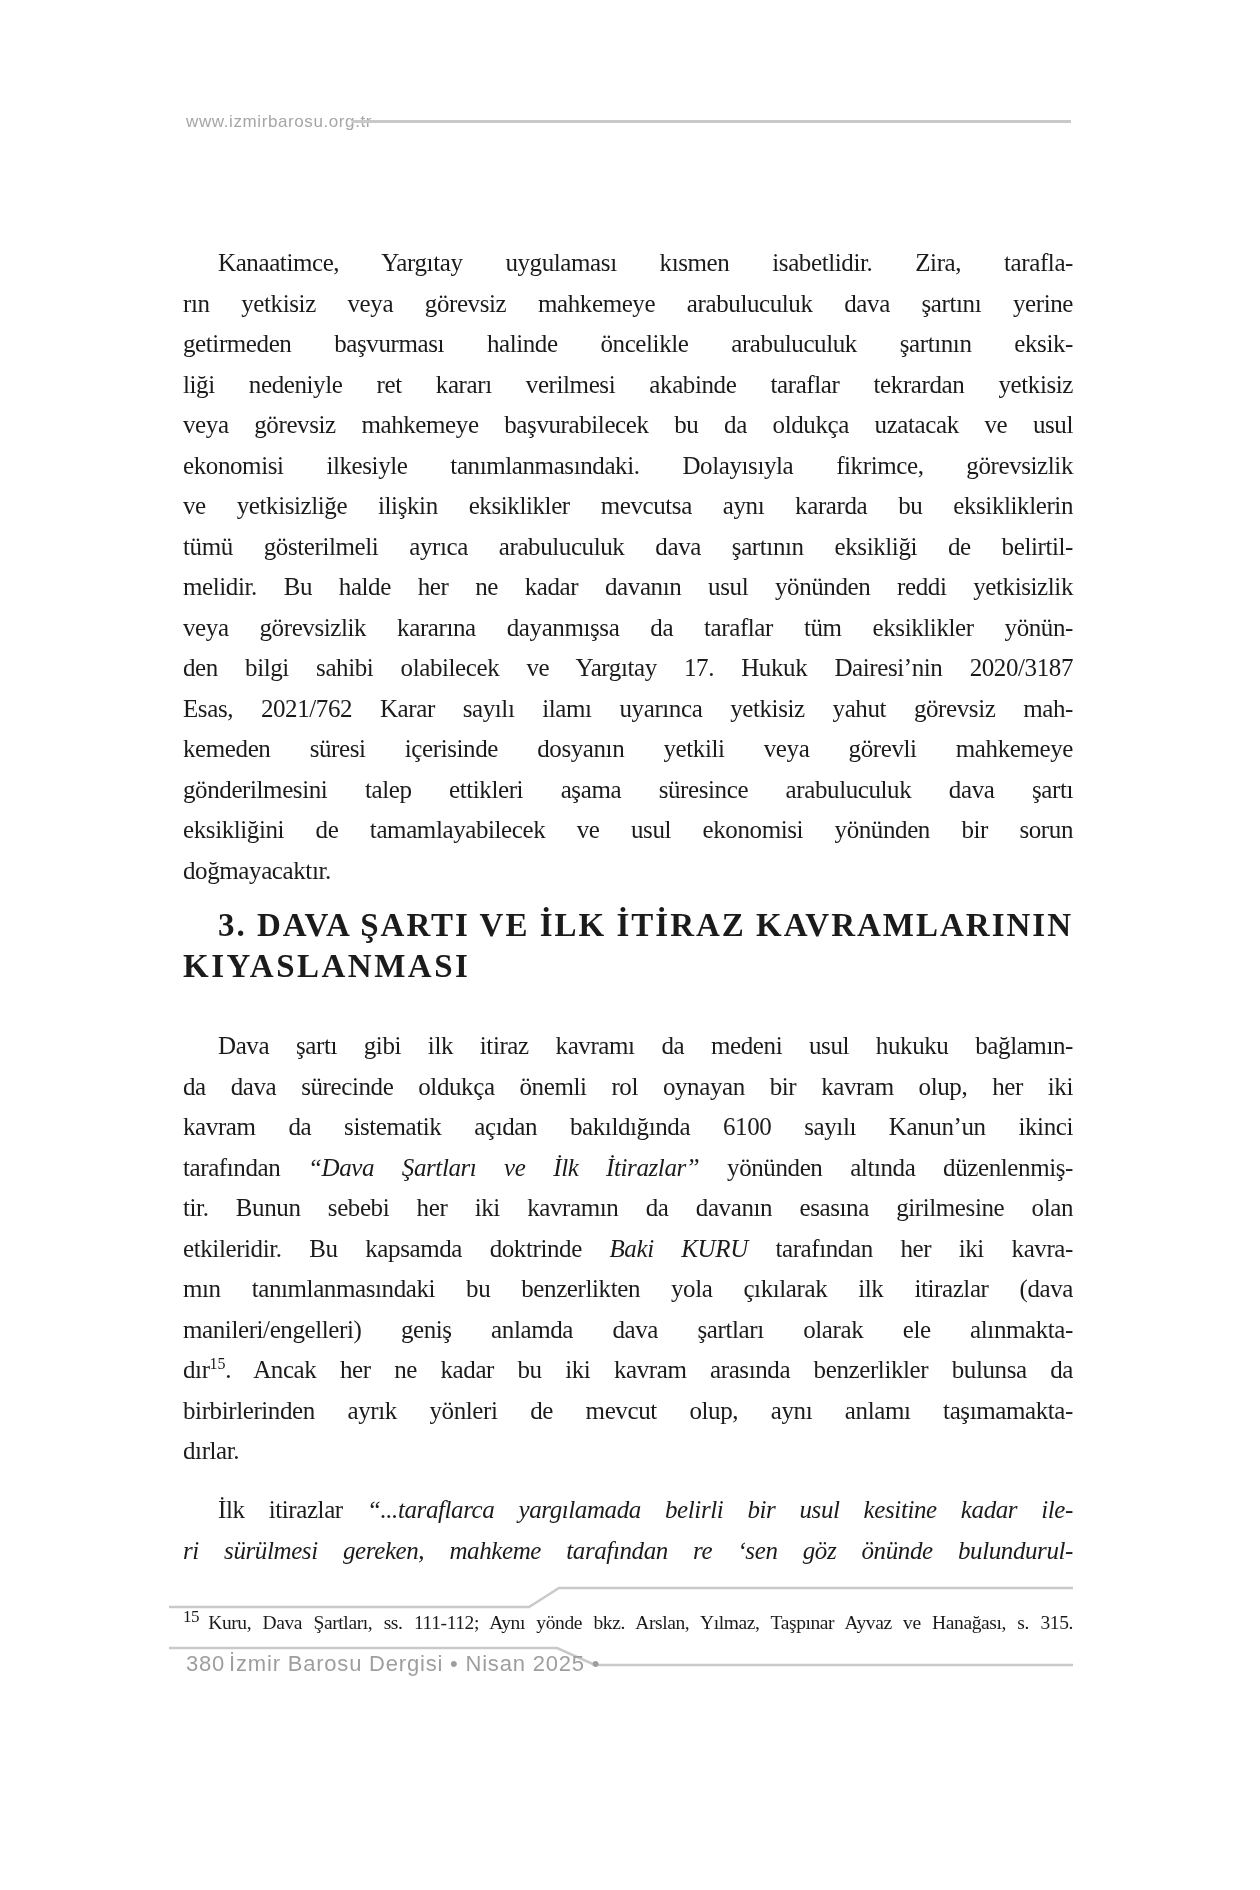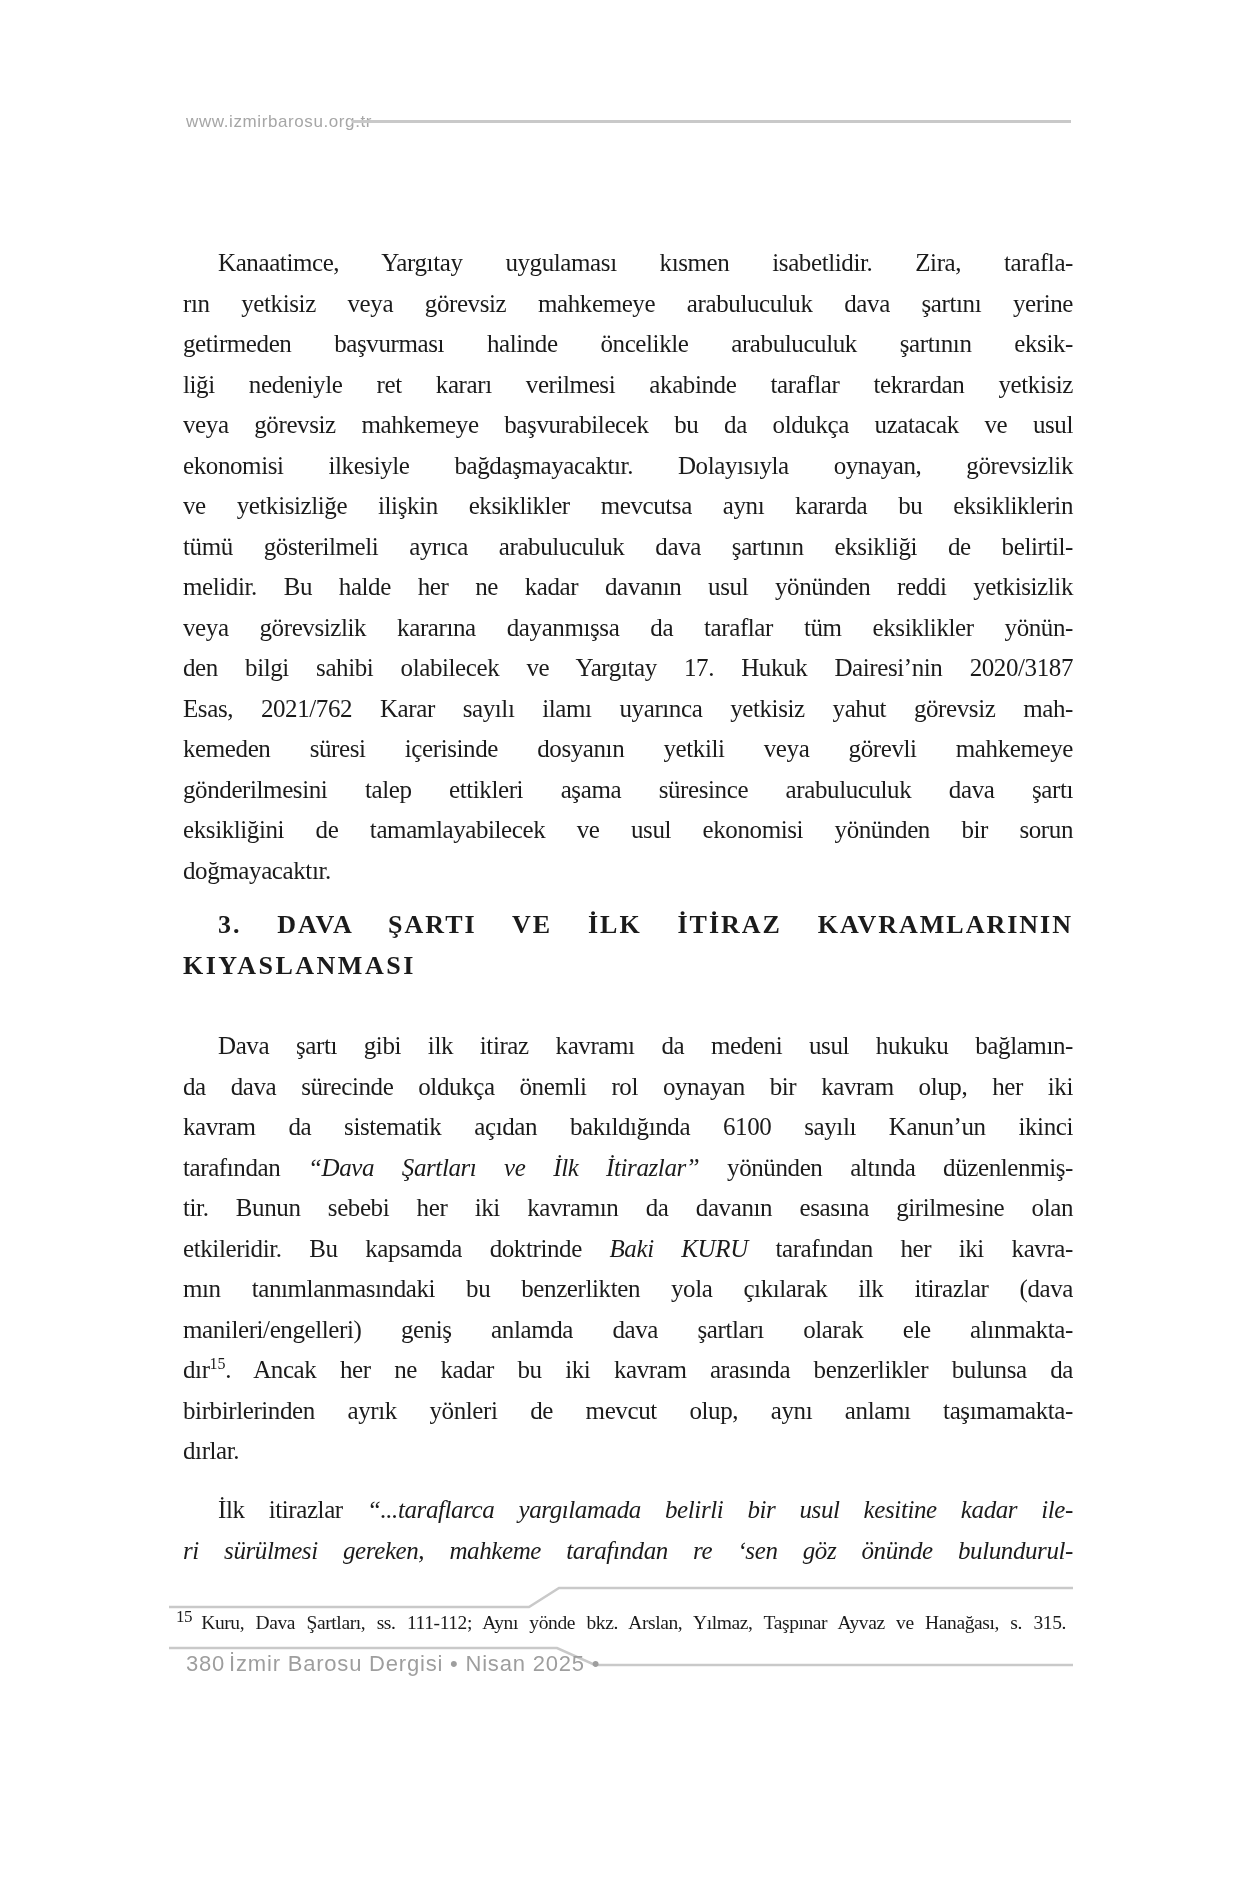--- a/index.html
+++ b/index.html
@@ -33,28 +33,28 @@
   }
   .line.lastline { text-align-last: left; }
   .indent { text-indent: 35px; }
   .it { font-style: italic; }
   .sup { font-size: 16px; position: relative; top: -9px; letter-spacing: -0.2px; }
 
   
   .headingcol { left: 183px; width: 890px; top: 905px; }
   .hline {
     height: 40.5px; line-height: 40.5px;
-    font-weight: bold; font-size: 26px; letter-spacing: 2px;
+    font-weight: bold; font-size: 33px; letter-spacing: 2px;
     text-align: justify; text-align-last: justify;
   }
   .hline.lastline { text-align-last: left; letter-spacing: 2.5px; }
 
   
   .footnote {
-    left: 176px; top: 1610px; width: 890px;
+    left: 183px; top: 1610px; width: 890px;
     font-size: 19.5px; letter-spacing: -0.4px; line-height: 26px;
     text-align: justify; text-align-last: justify;
   }
   .fnsup { font-size: 17px; position: relative; top: -7px; margin-right: 9px; }
 
   
   .footer-text {
     left: 186px; top: 1650px;
     font-family: "Liberation Sans", sans-serif;
     font-size: 22px; line-height: 28px;
@@ -69,21 +69,21 @@
 
 <div class="abs header-url">www.izmirbarosu.org.tr</div>
 <div class="abs header-rule"></div>
 
 <div class="abs textcol" style="top:243px;">
   <div class="line indent">Kanaatimce, Yargıtay uygulaması kısmen isabetlidir. Zira, tarafla-</div>
   <div class="line">rın yetkisiz veya görevsiz mahkemeye arabuluculuk dava şartını yerine</div>
   <div class="line">getirmeden başvurması halinde öncelikle arabuluculuk şartının eksik-</div>
   <div class="line">liği nedeniyle ret kararı verilmesi akabinde taraflar tekrardan yetkisiz</div>
   <div class="line">veya görevsiz mahkemeye başvurabilecek bu da oldukça uzatacak ve usul</div>
-  <div class="line">ekonomisi ilkesiyle bağdaşmayacaktır. Dolayısıyla oynayan, görevsizlik</div>
+  <div class="line">ekonomisi ilkesiyle tanımlanmasındaki. Dolayısıyla fikrimce, görevsizlik</div>
   <div class="line">ve yetkisizliğe ilişkin eksiklikler mevcutsa aynı kararda bu eksikliklerin</div>
   <div class="line">tümü gösterilmeli ayrıca arabuluculuk dava şartının eksikliği de belirtil-</div>
   <div class="line">melidir. Bu halde her ne kadar davanın usul yönünden reddi yetkisizlik</div>
   <div class="line">veya görevsizlik kararına dayanmışsa da taraflar tüm eksiklikler yönün-</div>
   <div class="line">den bilgi sahibi olabilecek ve Yargıtay 17. Hukuk Dairesi’nin 2020/3187</div>
   <div class="line">Esas, 2021/762 Karar sayılı ilamı uyarınca yetkisiz yahut görevsiz mah-</div>
   <div class="line">kemeden süresi içerisinde dosyanın yetkili veya görevli mahkemeye</div>
   <div class="line">gönderilmesini talep ettikleri aşama süresince arabuluculuk dava şartı</div>
   <div class="line">eksikliğini de tamamlayabilecek ve usul ekonomisi yönünden bir sorun</div>
   <div class="line lastline">doğmayacaktır.</div>

